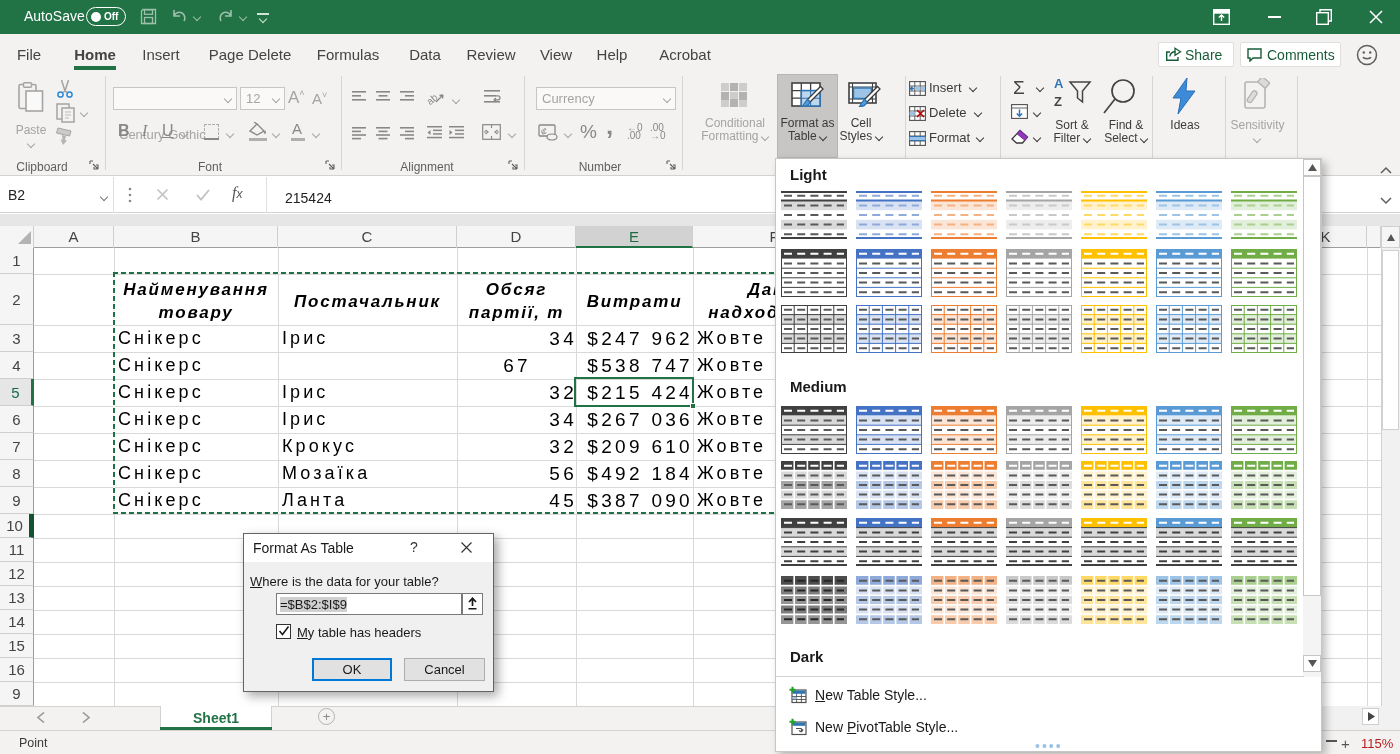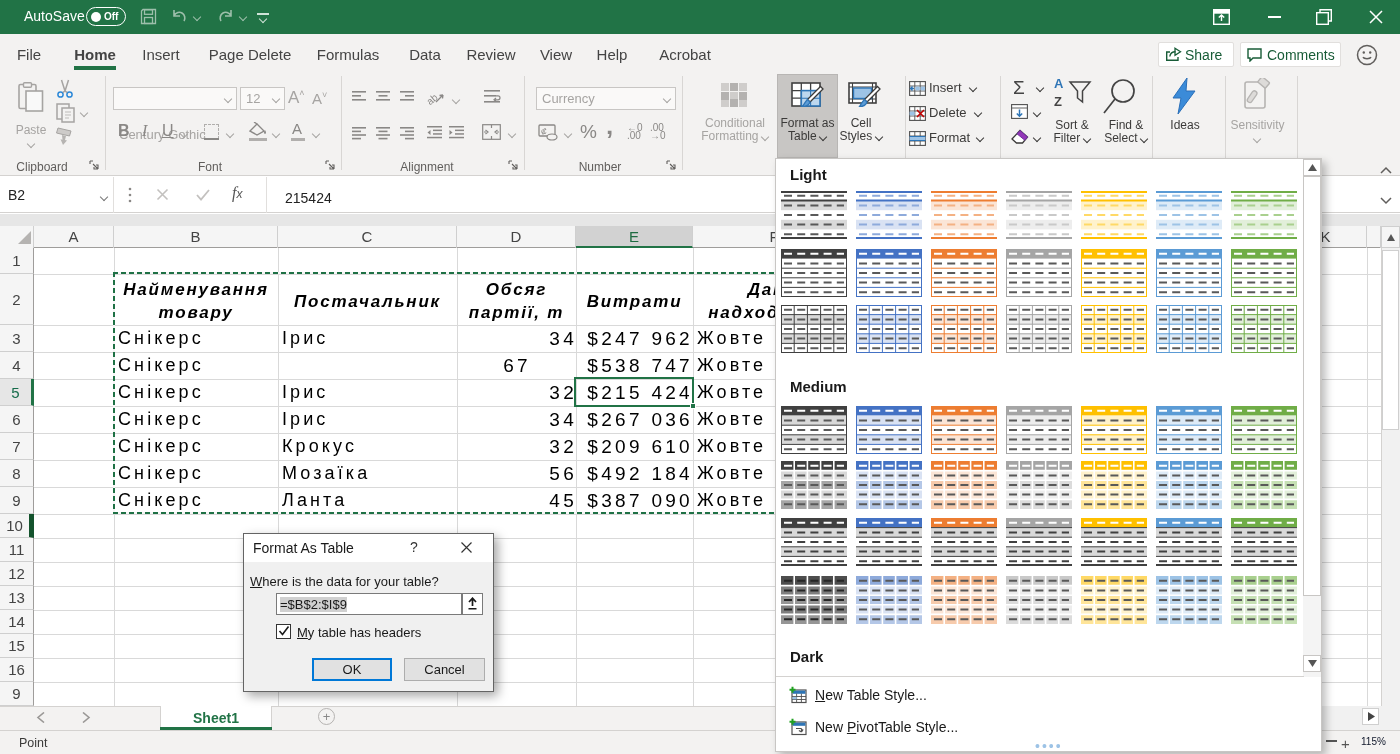--- a/index.html
+++ b/index.html
@@ -479,21 +479,21 @@
 <div class="abs" style="left:318px;top:708px;width:17px;height:17px;border:1px solid #b5b3b1;border-radius:50%;color:#888;font-size:13px;line-height:16px;text-align:center;">+</div>
 <div class="abs" style="left:1322px;top:706px;width:78px;height:24px;background:#f1f1f1;"></div>
 <div class="abs" style="left:1362px;top:708px;width:17px;height:17px;background:#fff;border:1px solid #cfcfcf;"></div>
 <svg class="abs" style="left:1368px;top:712px;" width="7" height="9" viewBox="0 0 7 9">
       <path d="M0 0 L7 4.5 L0 9 Z" fill="#444"></path>
     </svg>
 <div class="abs" style="left:0;top:730px;width:1400px;height:24px;background:#f3f2f1;border-top:1px solid #d4d2d0;"></div>
 <div class="abs" style="left:19px;top:736px;font-size:12.5px;color:#3b3a39;">Point</div>
 <div class="abs" style="left:1326px;top:740px;width:11px;height:1.8px;background:#555;"></div>
 <div class="abs" style="left:1341px;top:735px;font-size:15px;color:#555;">+</div>
-<div class="abs" style="left:1361px;top:736px;font-size:10px;color:#0f172a;">115%</div>
+<div class="abs" style="left:1361px;top:736px;font-size:13px;color:#b91c1c;">115%</div>
 <div class="abs" style="left:243px;top:533px;width:251px;height:159px;background:#f0f0f0;border:1px solid #646464;box-shadow:4px 4px 10px rgba(0,0,0,0.35);"></div>
 <div class="abs" style="left:244px;top:534px;width:249px;height:28px;background:#fff;"></div>
 <div class="abs" style="left:253px;top:540px;font-size:14px;color:#1a1a1a;">Format As Table</div>
 <div class="abs" style="left:410px;top:539px;font-size:14px;color:#333;">?</div>
 <svg class="abs" style="left:461px;top:542px;" width="11" height="11" viewBox="0 0 11 11">
       <path d="M0.5 0.5 L10.5 10.5 M10.5 0.5 L0.5 10.5" stroke="#333" stroke-width="1.2"></path>
     </svg>
 <div class="abs" style="left:250px;top:574px;font-size:13px;color:#1a1a1a;"><u>W</u>here is the data for your table?</div>
 <div class="abs" style="left:276px;top:593px;width:186px;height:22px;background:#fff;border:1px solid #7a7a7a;"></div>
 <div class="abs" style="left:280px;top:597px;font-size:13px;color:#1a1a1a;"><span style="background:#d0d0d0;">=$B$2:$I$9</span></div>

